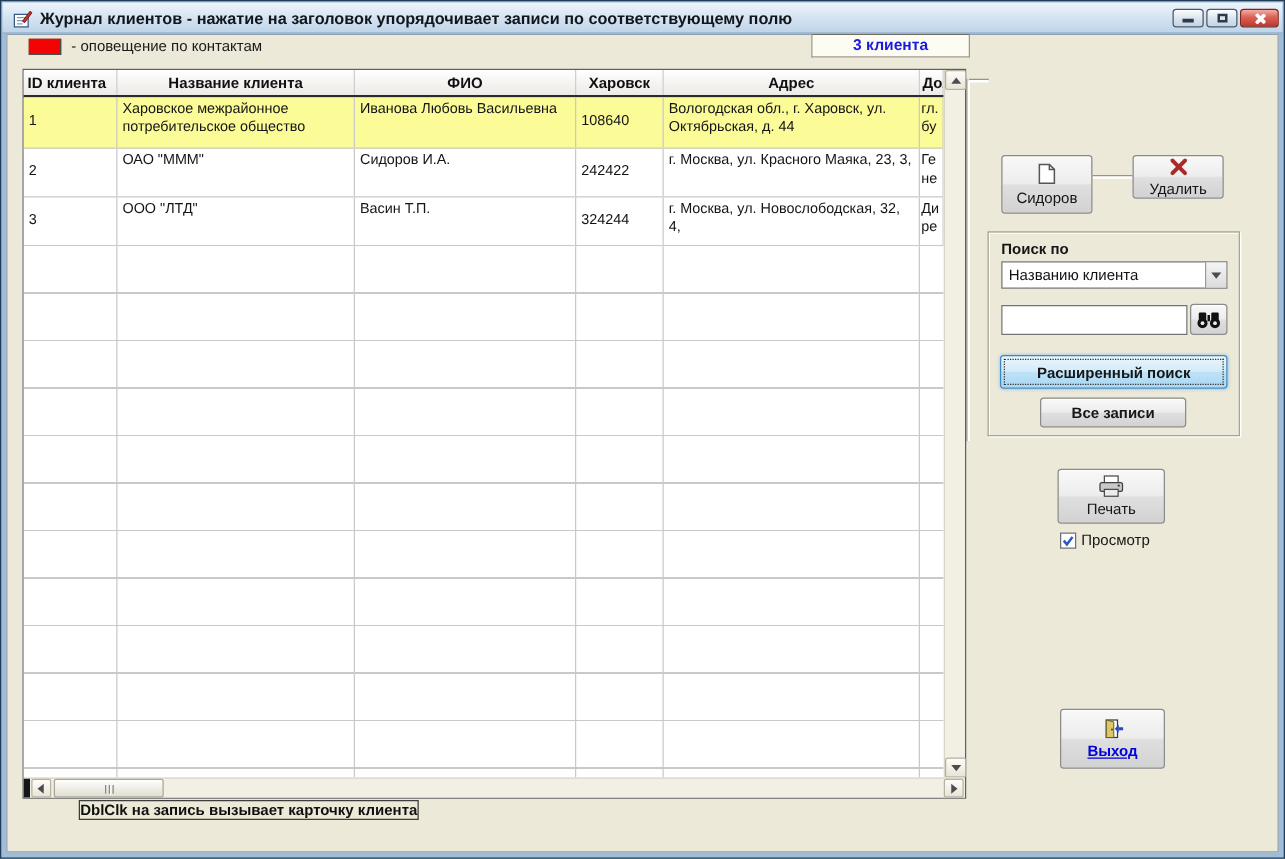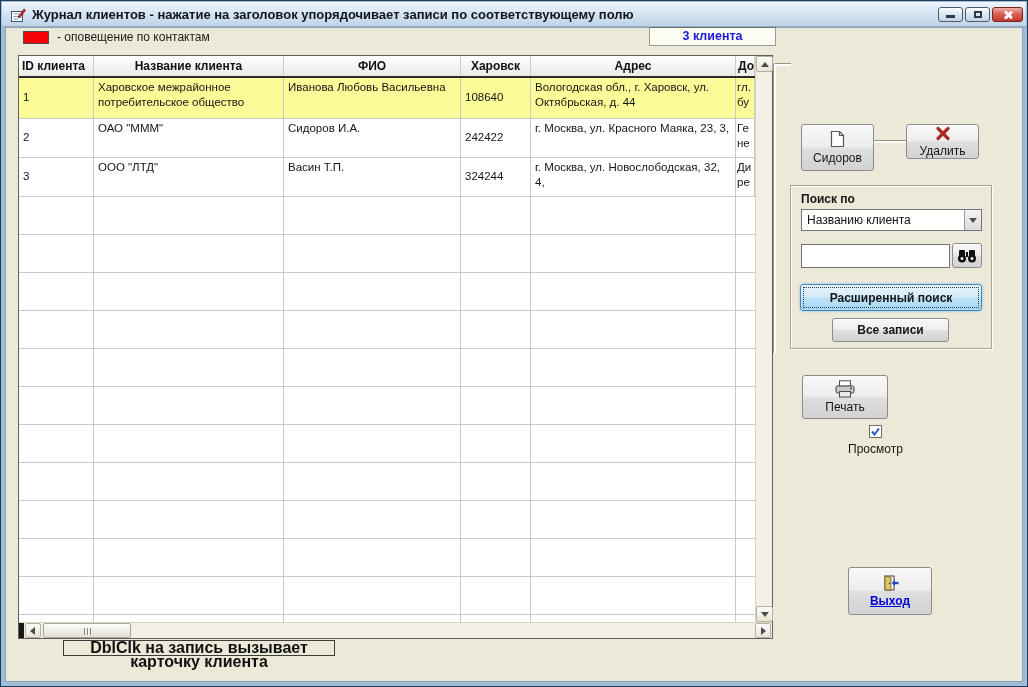--- a/index.html
+++ b/index.html
@@ -57,21 +57,21 @@
   .hthumb{position:absolute;left:24px;top:0;width:88px;height:15px;background:linear-gradient(#fdfdfb,#e2dfd3);
     border:1px solid #aaa79a;border-radius:2px;}
   .grip{position:absolute;left:50%;top:4px;width:1px;height:7px;background:#8b887b;box-shadow:3px 0 0 #8b887b,-3px 0 0 #8b887b, 1px 1px 0 #fff;}
   .tri{width:0;height:0;position:absolute;}
   .tri.u{left:4px;top:5px;border-left:4px solid transparent;border-right:4px solid transparent;border-bottom:5px solid #4c4c4c;}
   .tri.d{left:4px;top:5px;border-left:4px solid transparent;border-right:4px solid transparent;border-top:5px solid #4c4c4c;}
   .tri.l{left:4px;top:3px;border-top:4px solid transparent;border-bottom:4px solid transparent;border-right:5px solid #4c4c4c;}
   .tri.r{left:5px;top:3px;border-top:4px solid transparent;border-bottom:4px solid transparent;border-left:5px solid #4c4c4c;}
   
   .hint-box{position:absolute;left:62px;top:639px;width:272px;height:16px;border:1px solid #3d3d3d;
-    text-align:center;font-size:16px;font-weight:700;color:#101010;line-height:14px;background:#ece9d8;}
+    text-align:center;font-size:12px;font-weight:700;color:#101010;line-height:14px;background:#ece9d8;}
   
   .bevel-v{position:absolute;left:773px;top:62px;width:2px;height:290px;background:#fff;box-shadow:-1px 0 0 #989482;}
   .bevel-h{position:absolute;height:2px;background:#fff;box-shadow:0 -1px 0 #989482;}
   .bh1{left:774px;top:63px;width:16px;}
   .bh2{left:873px;top:140px;width:32px;}
   .btn{position:absolute;border:1px solid #8b8b8b;border-radius:3px;color:#161616;
     background:linear-gradient(#f8f8f8,#ededed 48%,#dfdfdf 52%,#d2d2d2);
     box-shadow:inset 0 1px 0 rgba(255,255,255,.85);display:flex;flex-direction:column;align-items:center;justify-content:center;}
   .btn .lbl{font-size:12px;}
   .btn-card{left:790px;top:53px;width:200px;height:56px;gap:2px;}
@@ -88,22 +88,22 @@
   .combo-btn .tri.d{left:4px;top:8px;}
   .search-input{position:absolute;left:800px;top:243px;width:149px;height:24px;border:1px solid #747474;
     background:#fff;font-size:12px;padding:2px 4px;font-family:"Liberation Sans",sans-serif;}
   .btn-find{left:951px;top:242px;width:30px;height:25px;}
   .btn-adv{left:799px;top:283px;width:182px;height:27px;border:1px solid #3f87c4;
     background:linear-gradient(#eaf6fd,#d3ebfa 48%,#bde2f7 52%,#a9d7f2);box-shadow:0 0 3px #86bce2;
     outline:1px dotted #333;outline-offset:-4px;}
   .btn-adv .lbl{font-weight:700;}
   .btn-all{left:831px;top:317px;width:117px;height:24px;}
   .btn-all .lbl{font-weight:700;}
-  .btn-print{left:801px;top:374px;width:86px;height:44px;gap:2px;}
-  .checkrow{position:absolute;left:847px;top:424px;display:flex;align-items:center;gap:4px;flex-direction:column;}
+  .btn-print{left:845px;top:374px;width:86px;height:44px;gap:2px;}
+  .checkrow{position:absolute;left:847px;top:424px;display:flex;align-items:center;gap:4px;}
   .checkbox{width:13px;height:13px;background:#fff;border:1px solid #6f6f6f;position:relative;}
   .checklabel{font-size:12px;color:#161616;}
   .btn-exit{left:847px;top:566px;width:84px;height:48px;gap:2px;}
   .btn-exit .lbl{font-weight:700;color:#0000dd;text-decoration:underline;}
 </style>
 </head>
 <body>
 
 <div class="window">
 

